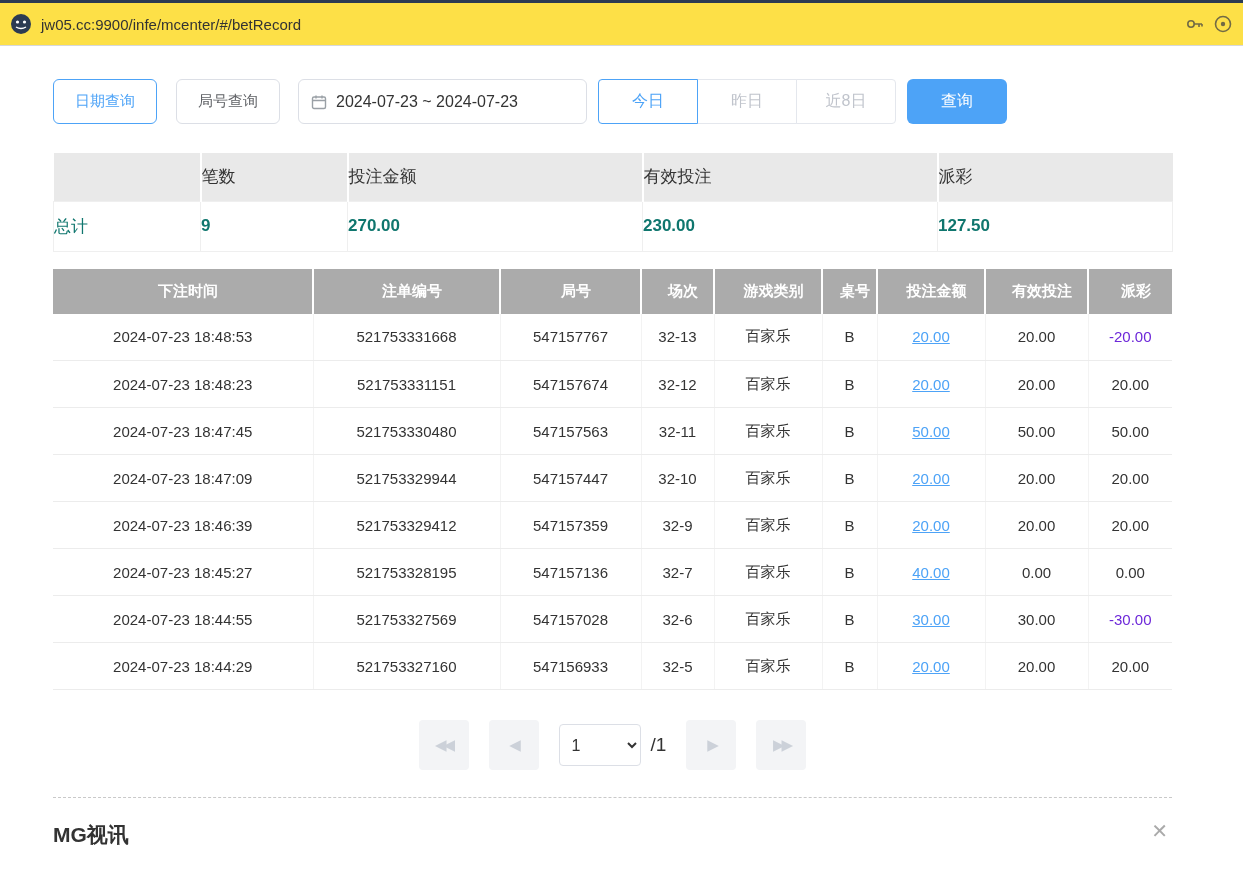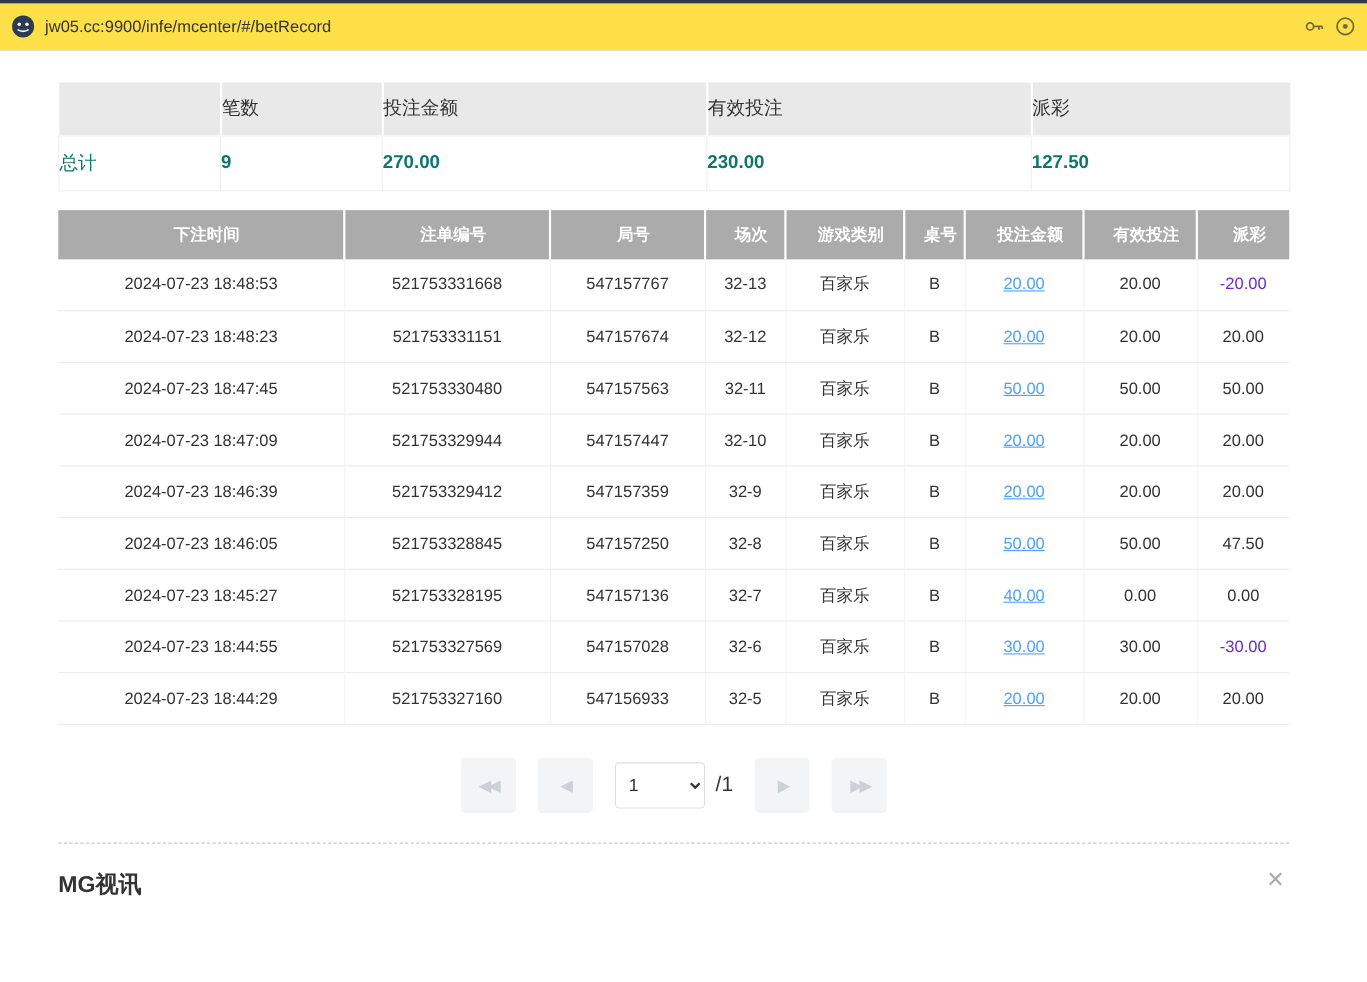--- a/index.html
+++ b/index.html
@@ -89,20 +89,37 @@
     </svg>
     <svg class="ext-icon" viewBox="0 0 20 20">
       <circle cx="10" cy="10" r="7.5" fill="none" stroke="#444" stroke-width="1.6"></circle>
       <circle cx="10" cy="10" r="2.2" fill="#444"></circle>
     </svg>
   </span>
 </div>
 
 <div class="content">
 
+  <div class="filter-row">
+    <button class="btn btn-date">日期查询</button>
+    <button class="btn btn-round">局号查询</button>
+    <div class="date-input">
+      <svg class="cal-icon" viewBox="0 0 16 16">
+        <rect x="1.5" y="3" width="13" height="11.5" rx="1.5" fill="none" stroke="#9aa0a6" stroke-width="1.4"></rect>
+        <path d="M1.5 6.5 h13 M5 1.5 v3 M11 1.5 v3" stroke="#9aa0a6" stroke-width="1.4" fill="none"></path>
+      </svg>
+      <span>2024-07-23 ~ 2024-07-23</span>
+    </div>
+    <div class="quick-group">
+      <button class="quick-btn active">今日</button>
+      <button class="quick-btn">昨日</button>
+      <button class="quick-btn">近8日</button>
+    </div>
+    <button class="btn-search">查询</button>
+  </div>
 
   <table class="summary-table">
     <colgroup>
         <col style="width:147px">
         <col style="width:147px">
         <col style="width:295px">
         <col style="width:295px">
         <col style="width:235px">
       </colgroup>
     <thead>
@@ -200,31 +217,20 @@
           <td>521753329412</td>
           <td>547157359</td>
           <td>32-9</td>
           <td>百家乐</td>
           <td>B</td>
           <td><a class="bet-link">20.00</a></td>
           <td>20.00</td>
           <td>20.00</td>
         </tr>
         <tr>
-          <td>2024-07-23 18:46:05</td>
-          <td>521753328845</td>
-          <td>547157250</td>
-          <td>32-8</td>
-          <td>百家乐</td>
-          <td>B</td>
-          <td><a class="bet-link">50.00</a></td>
-          <td>50.00</td>
-          <td>47.50</td>
-        </tr>
-        <tr>
           <td>2024-07-23 18:45:27</td>
           <td>521753328195</td>
           <td>547157136</td>
           <td>32-7</td>
           <td>百家乐</td>
           <td>B</td>
           <td><a class="bet-link">40.00</a></td>
           <td>0.00</td>
           <td>0.00</td>
         </tr>

